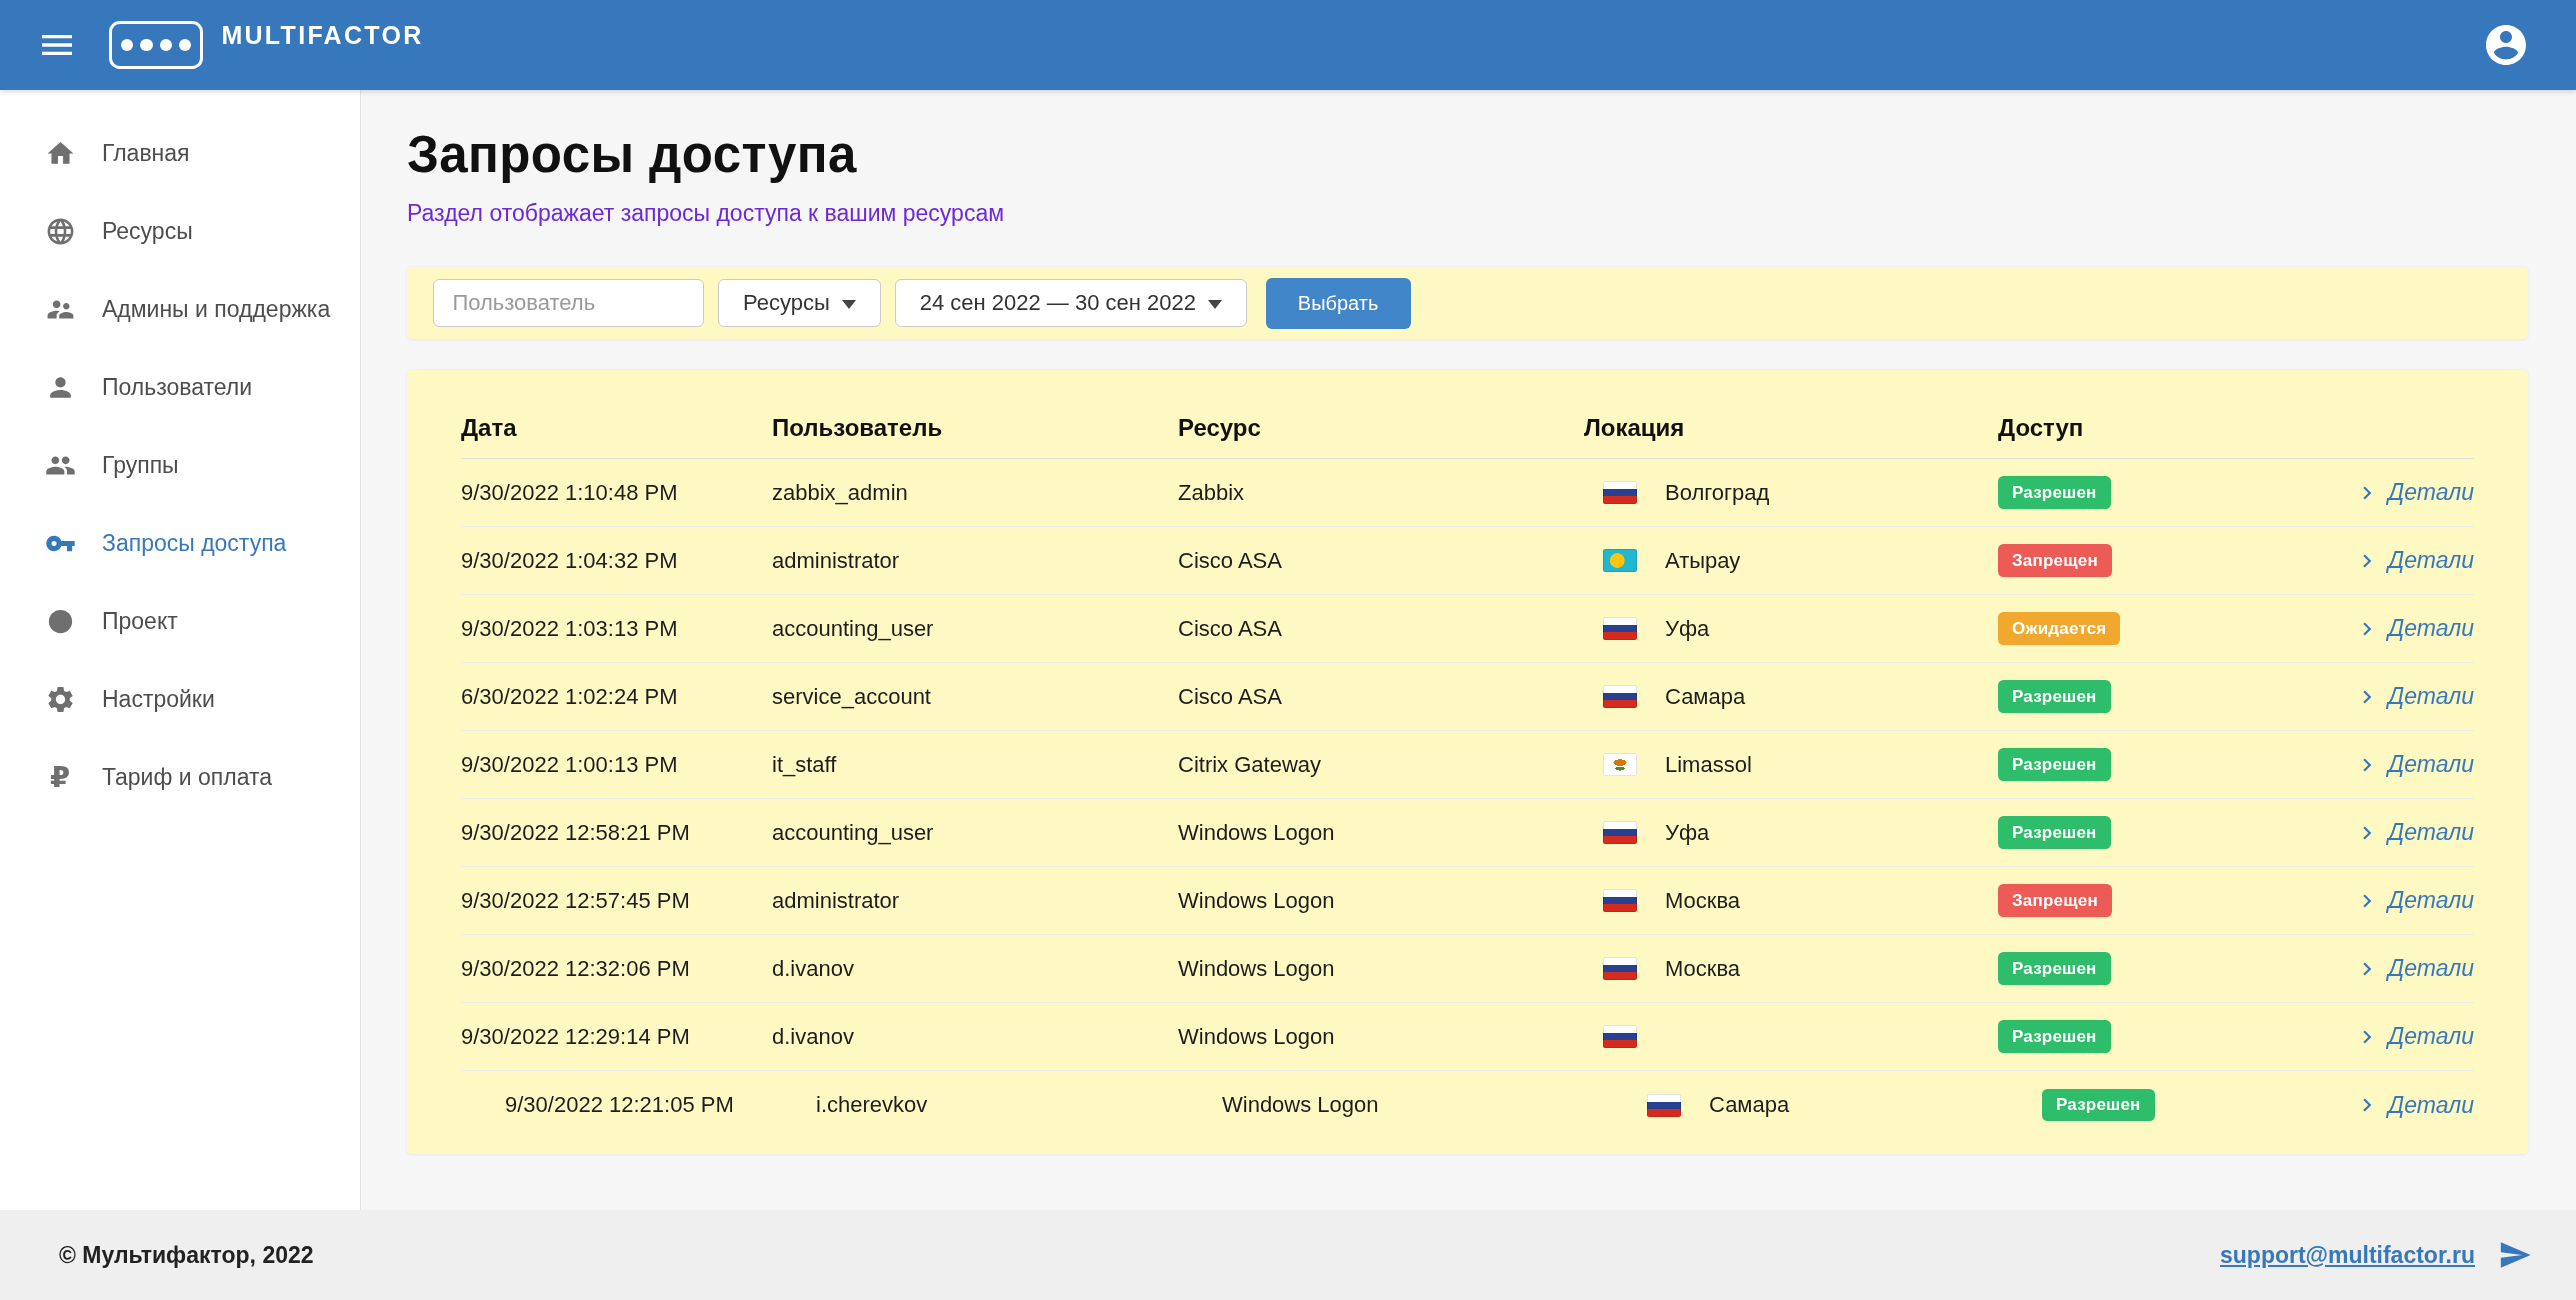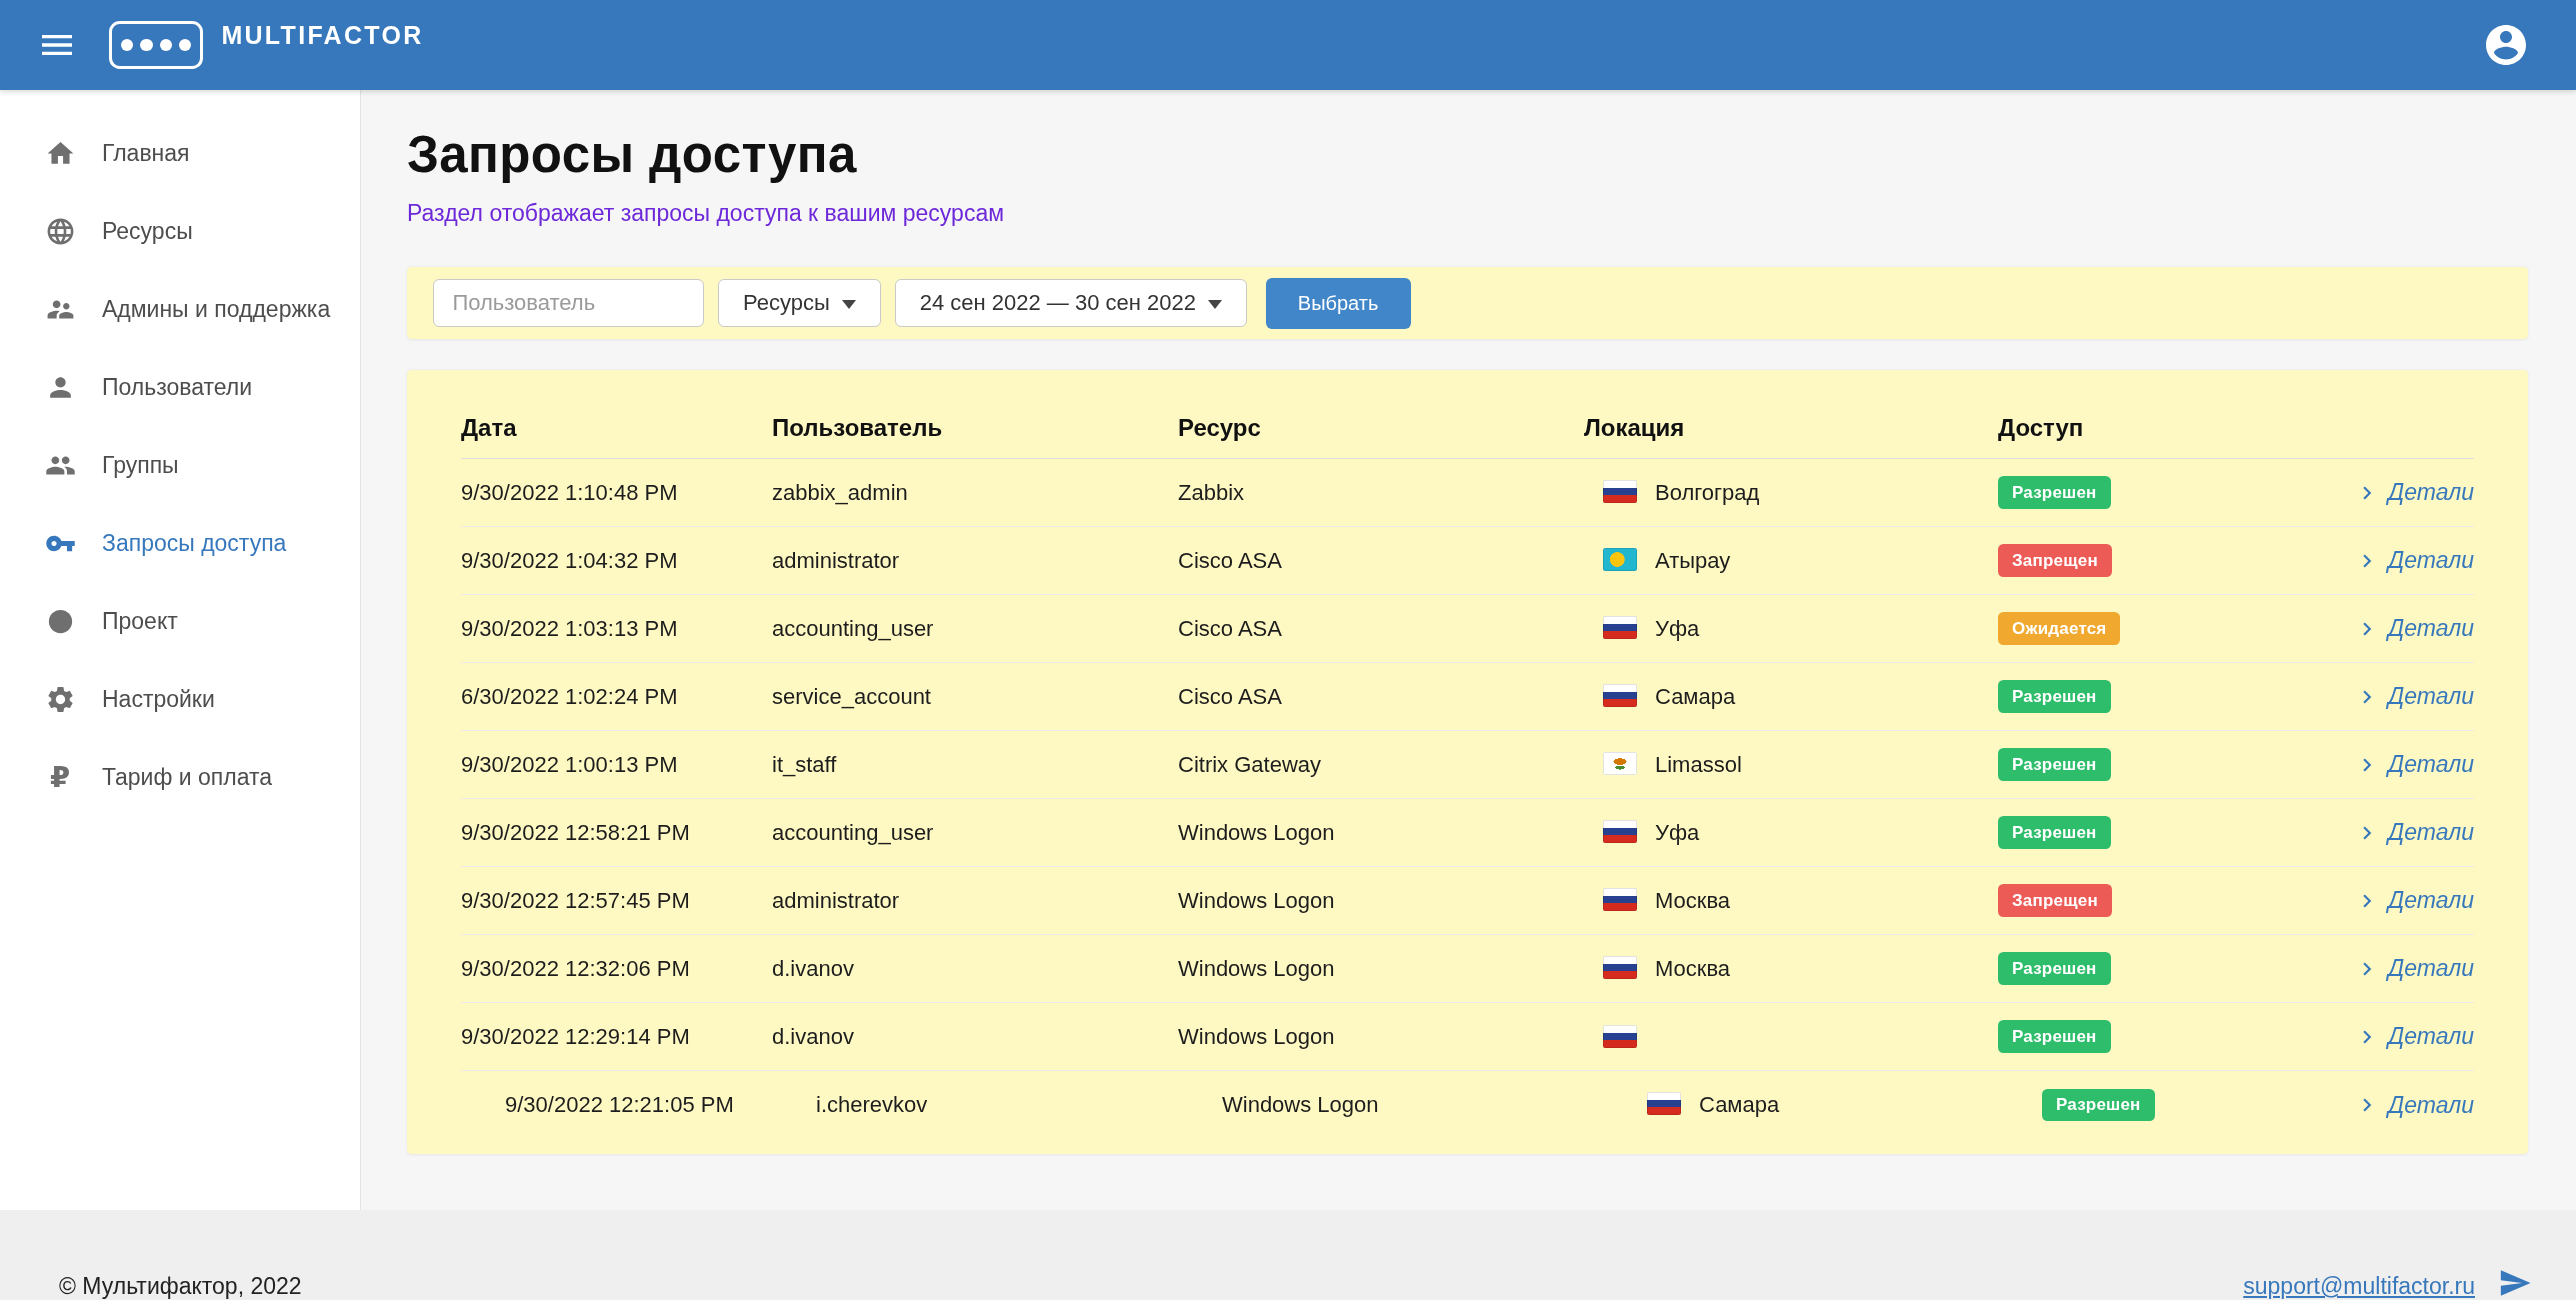--- a/index.html
+++ b/index.html
@@ -94,41 +94,41 @@
   .thead,.trow{
     display:grid;
     grid-template-columns:311px 406px 406px 414px 1fr 184px;
     align-items:center;
   }
   .thead{height:61px;border-bottom:1.5px solid #dedede;}
   .th{font-size:24px;font-weight:700;color:#111;}
   .trow{height:68px;border-bottom:1.5px solid var(--line);}
   .trow:last-child{border-bottom:none;margin-left:44px;}
   .cell{font-size:22px;color:#1d1d1d;white-space:nowrap;overflow:hidden;text-overflow:ellipsis;}
-  .loc{display:flex;align-items:flex-start;gap:18px;padding-left:19px;}
+  .loc{display:flex;align-items:center;gap:28px;padding-left:19px;}
   .flag{width:34px;height:23px;border-radius:2.3px;flex:0 0 34px;box-shadow:0 0 0 0.8px rgba(0,0,0,.15) inset;}
   .flag-ru{background:linear-gradient(to bottom,#ffffff 0 33.3%,#27408f 33.3% 66.6%,#d52b1e 66.6% 100%);}
   .flag-kz{background:radial-gradient(circle at 42% 50%,#fec50c 0 7px,transparent 7.7px),#22b6cf;}
   .flag-cy{background:radial-gradient(ellipse 10.7px 5.4px at 50% 42%,#d57800 0 60%,transparent 62%),radial-gradient(ellipse 7.7px 3.1px at 50% 68%,#4c8b2b 0 60%,transparent 62%),#ffffff;}
   .badge{
     display:inline-block;color:#fff;font-size:17px;font-weight:700;
     padding:6.1px 14px;border-radius:5.4px;letter-spacing:0.2px;
   }
   .badge-allowed{background:var(--success);}
   .badge-denied{background:var(--danger);}
   .badge-pending{background:var(--warning);}
   .details{
     justify-self:end;display:flex;align-items:center;gap:7.7px;
     color:var(--accent);font-size:23px;cursor:pointer;font-style:italic;
   }
   .details svg{width:26px;height:26px;fill:currentColor;}
   
   .footer{
     height:90px;flex:0 0 90px;background:var(--footer-bg);
-    display:flex;align-items:flex-end;padding:0 44px 0 59px;
+    display:flex;align-items:center;padding:0 44px 0 59px;font-weight:bold;
   }
   .copyright{font-size:23px;color:#222;}
   .footer-spacer{flex:1;}
   .support-link{font-size:23px;color:var(--accent);text-decoration:underline;cursor:pointer;}
   .send-icon{width:34px;height:34px;color:var(--accent);margin-left:23px;cursor:pointer;}
   .send-icon svg{width:34px;height:34px;fill:currentColor;}
 </style>
 </head>
 <body>
 

